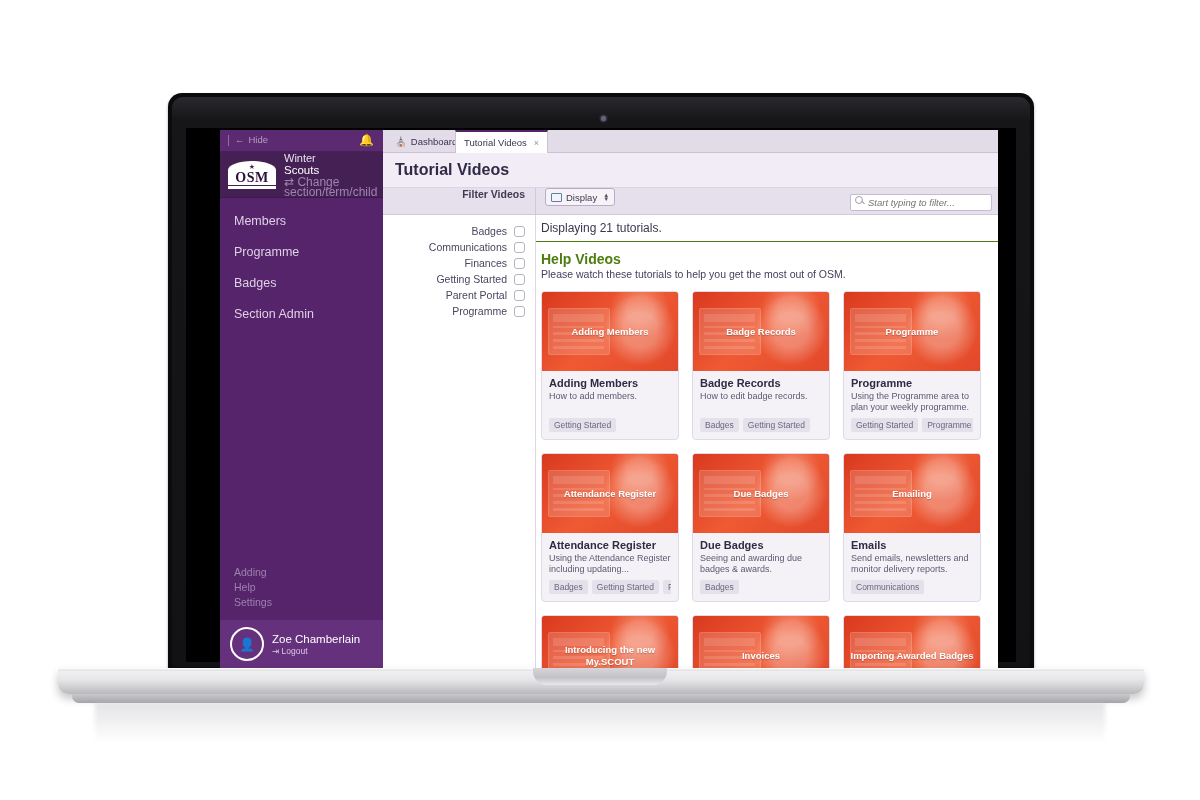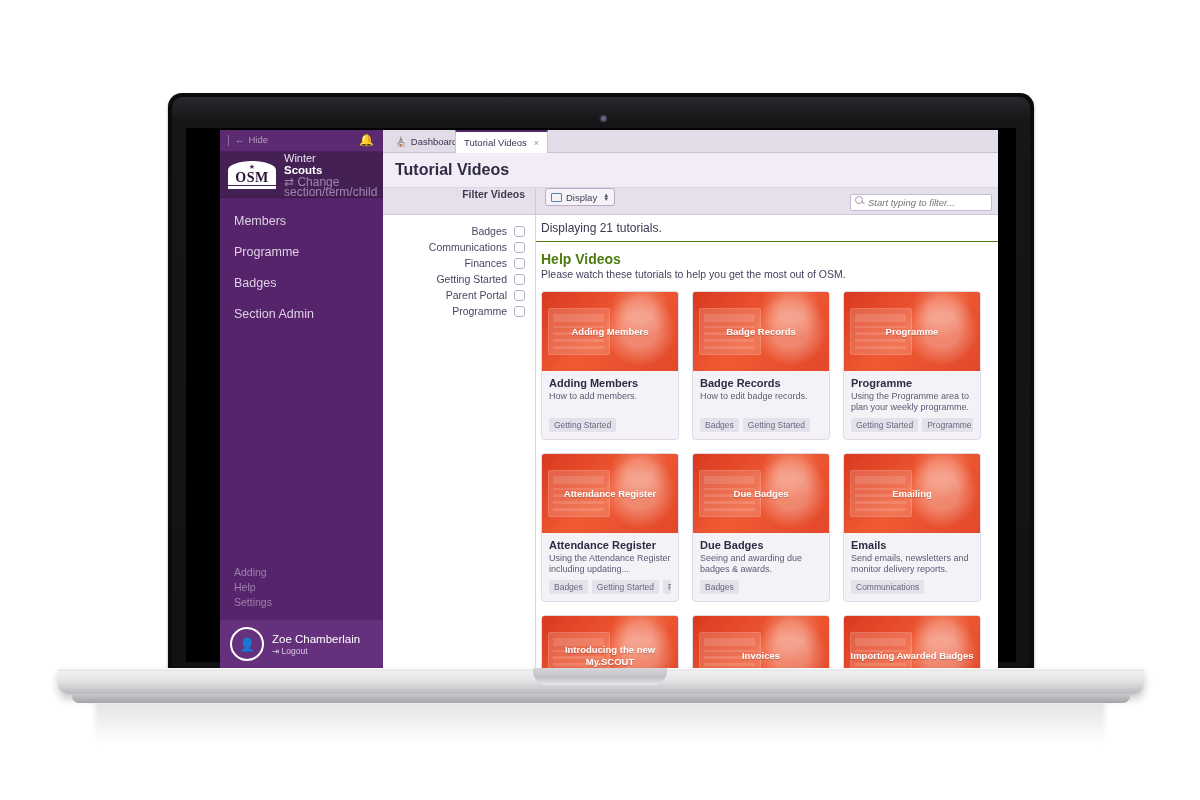--- a/index.html
+++ b/index.html
@@ -91,21 +91,21 @@
   .osm-logo .banner .star{
     position:absolute;left:50%;top:2px;transform:translateX(-50%);
     color:#452055;font-size:7px;line-height:7px;
   }
   .osm-logo .word{
     background:#fff;color:#2b1135;font-weight:bold;font-size:14px;line-height:15px;
     text-align:center;letter-spacing:.5px;font-family:"Liberation Serif",serif;
   }
   .osm-logo .rule{height:3px;background:#fff;margin-top:1px;}
   .brandtext .l1{color:#e9dff0;font-size:11px;line-height:11px;}
-  .brandtext .l2{color:#ffffff;font-size:11.5px;font-weight:bold;line-height:13px;}
+  .brandtext .l2{color:#ffffff;font-size:11.5px;font-weight:normal;line-height:13px;}
   .brandtext .l3{color:#9f84b0;font-size:12px;line-height:10px;}
 
   .nav{padding-top:12px;}
   .nav a{
     display:block;color:#ded2e6;font-size:12.5px;line-height:22px;
     padding:0 0 0 14px;text-decoration:none;
   }
   .nav a+a{margin-top:9px;}
 
   .nav-bottom{position:absolute;left:0;bottom:58px;width:100%;}

